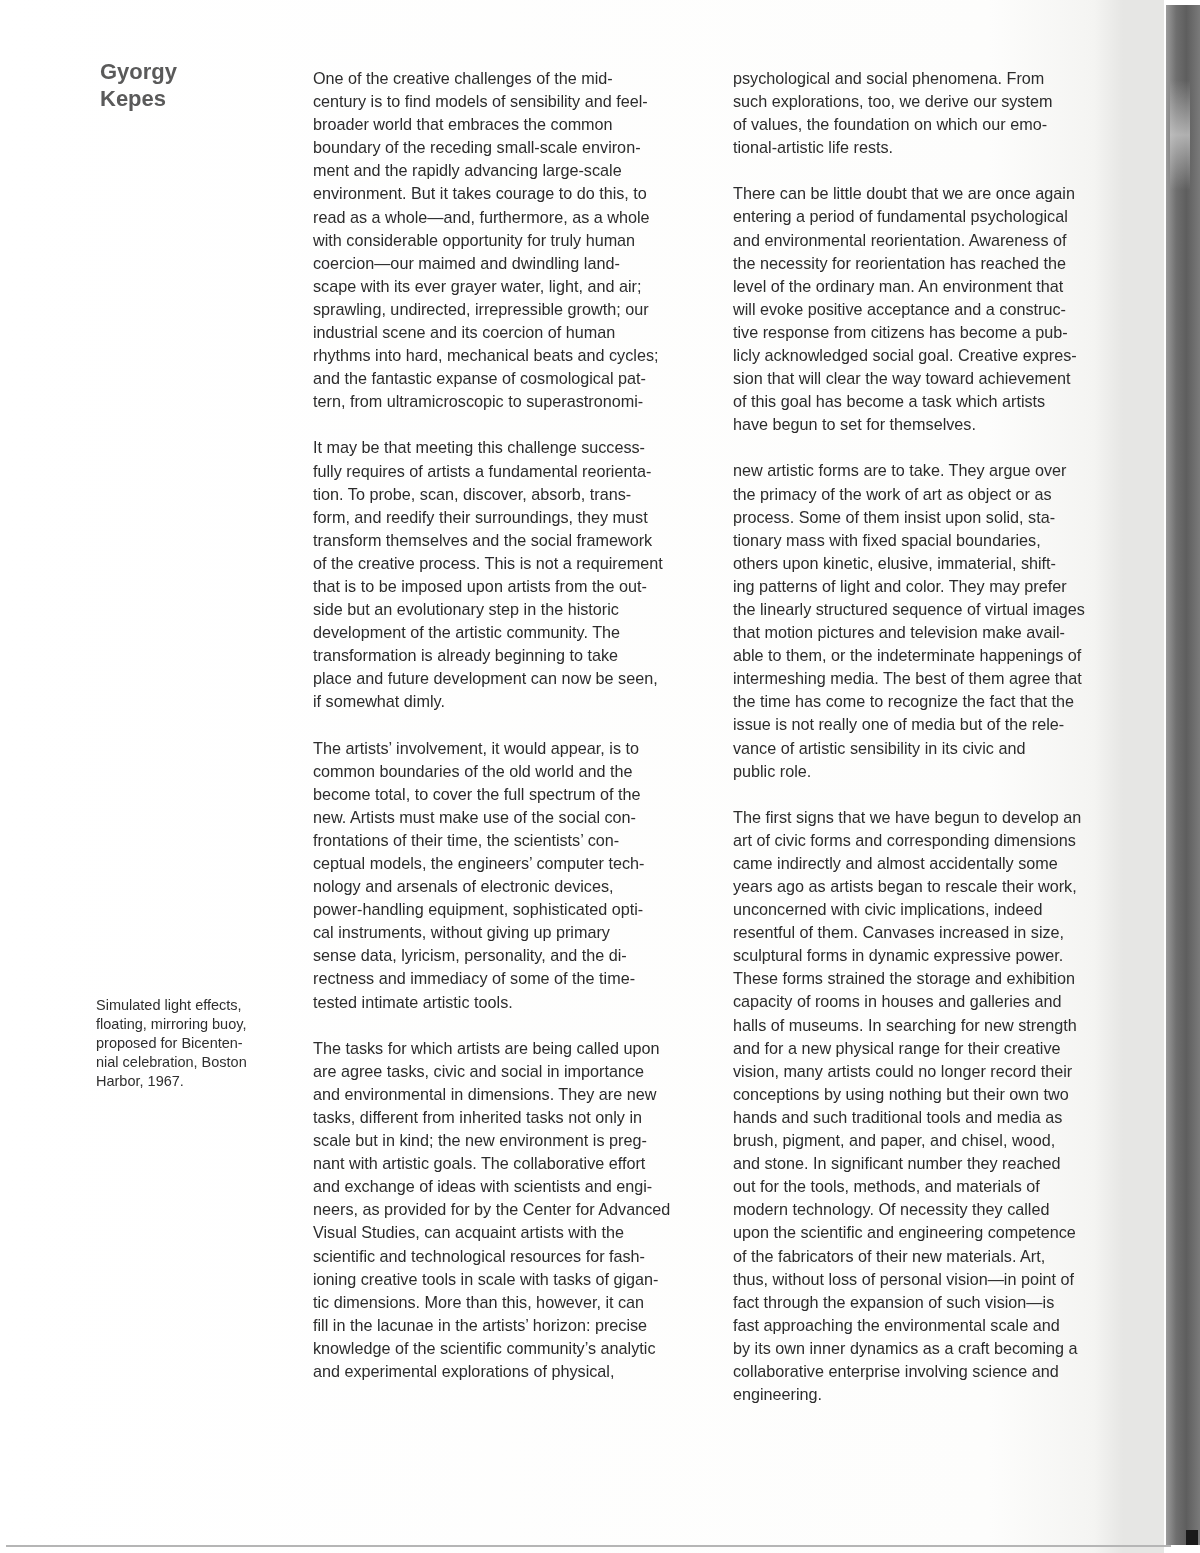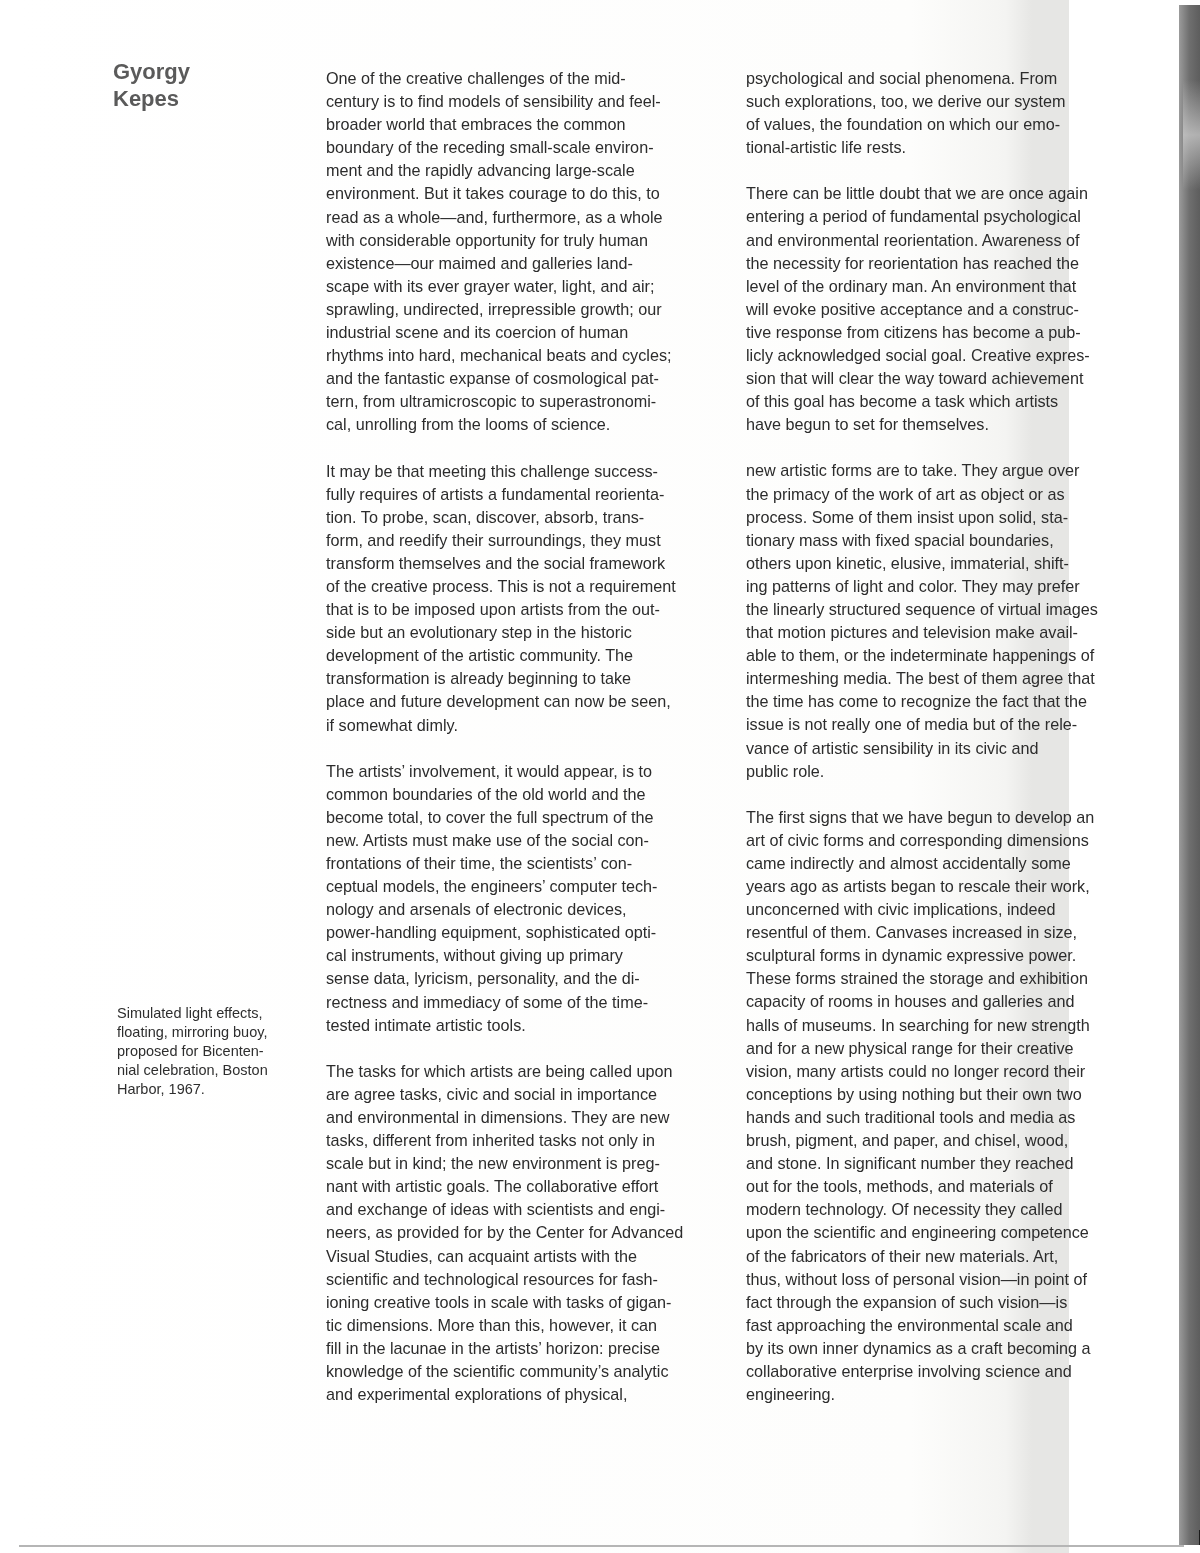--- a/index.html
+++ b/index.html
@@ -10,22 +10,22 @@
   body {
     width: 1200px;
     height: 1553px;
     position: relative;
     overflow: hidden;
     font-family: "Liberation Sans", "DejaVu Sans", sans-serif;
     color: #2b2b2b;
   }
   .page {
     position: absolute;
-    left: 13px; top: 0;
-    width: 1056px;
+    left: 0; top: 0;
+    width: 1164px;
     height: 1553px;
     background: linear-gradient(to right, #ffffff 0%, #fdfdfc 85%, #f4f4f2 94%, #e6e6e4 96.5%);
   }
   .spine {
     position: absolute;
     top: 5px;
     left: 1166px;
     width: 34px;
     height: 1540px;
     background: linear-gradient(to right, #9b9b9b 0%, #6f6f6f 30%, #5e5e5e 60%, #7a7a7a 100%);
@@ -66,21 +66,21 @@
   }
   .author span { display: block; }
   .caption {
     position: absolute;
     left: 96px;
     top: 996px;
     width: 190px;
     font-size: 14.5px;
     line-height: 19px;
     color: #2e2e2e;
-    margin: 8px;
+    margin: 0;
   }
   .caption span { display: block; white-space: nowrap; }
   .column {
     position: absolute;
     top: 60px;
     width: 420px;
   }
   .col-left { left: 313px; }
   .col-right { left: 733px; }
   .para {
@@ -116,28 +116,27 @@
   <div class="column col-left" id="col-0">
       <p class="para">
         <span class="ln">One of the creative challenges of the mid-</span>
         <span class="ln">century is to find models of sensibility and feel-</span>
         <span class="ln">broader world that embraces the common</span>
         <span class="ln">boundary of the receding small-scale environ-</span>
         <span class="ln">ment and the rapidly advancing large-scale</span>
         <span class="ln">environment.  But it takes courage to do this, to</span>
         <span class="ln">read as a whole—and, furthermore, as a whole</span>
         <span class="ln">with considerable opportunity for truly human</span>
-        <span class="ln">existence—our maimed and galleries land-</span>
+        <span class="ln">coercion—our maimed and dwindling land-</span>
         <span class="ln">scape with its ever grayer water, light, and air;</span>
         <span class="ln">sprawling, undirected, irrepressible growth; our</span>
         <span class="ln">industrial scene and its coercion of human</span>
         <span class="ln">rhythms into hard, mechanical beats and cycles;</span>
         <span class="ln">and the fantastic expanse of cosmological pat-</span>
         <span class="ln">tern, from ultramicroscopic to superastronomi-</span>
-        <span class="ln">cal, unrolling from the looms of science.</span>
       </p>
       <p class="para">
         <span class="ln">It may be that meeting this challenge success-</span>
         <span class="ln">fully requires of artists a fundamental reorienta-</span>
         <span class="ln">tion. To probe, scan, discover, absorb, trans-</span>
         <span class="ln">form, and reedify their surroundings, they must</span>
         <span class="ln">transform themselves and the social framework</span>
         <span class="ln">of the creative process. This is not a requirement</span>
         <span class="ln">that is to be imposed upon artists from the out-</span>
         <span class="ln">side but an evolutionary step in the historic</span>

